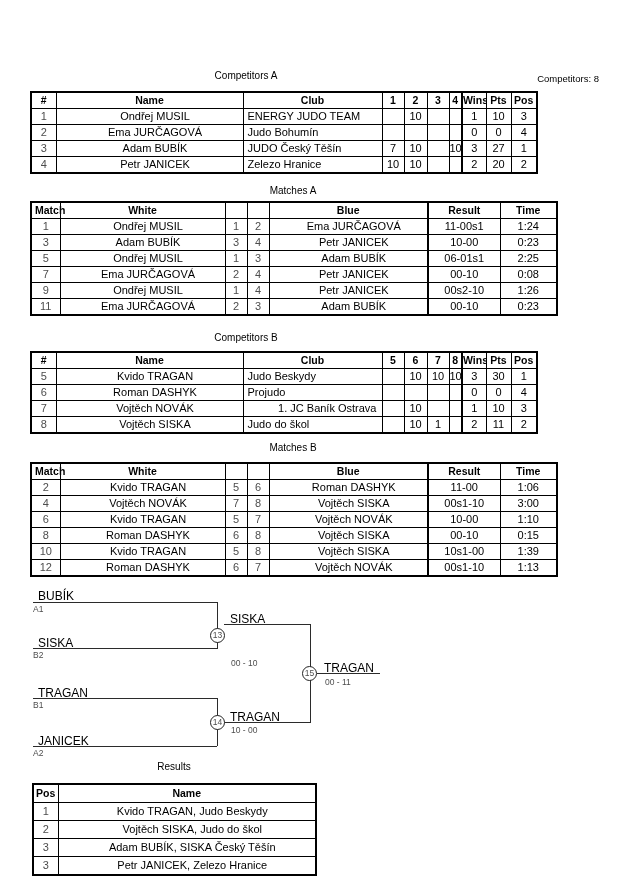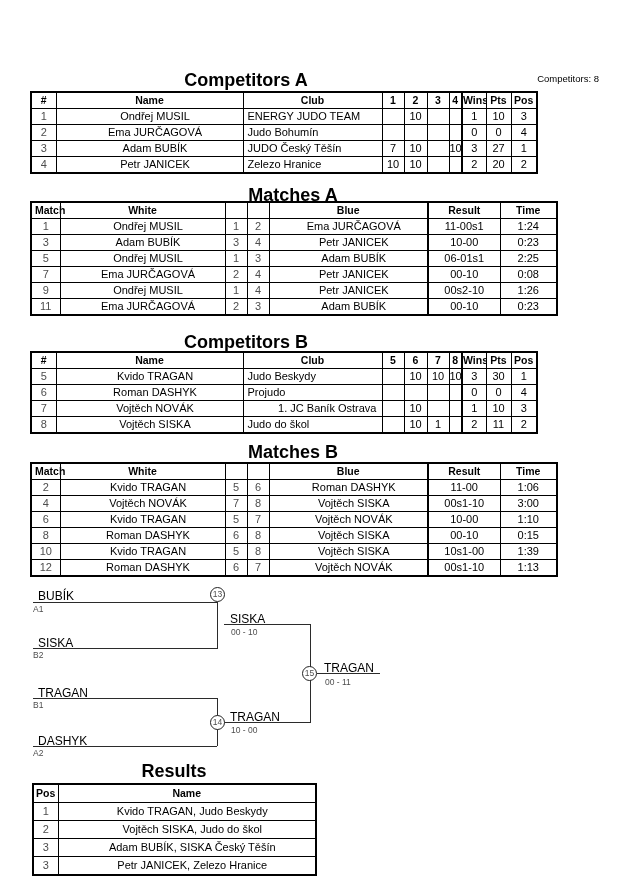--- a/index.html
+++ b/index.html
@@ -2,21 +2,21 @@
 <html><head>
 <meta charset="utf-8">
 <style>
   html,body{margin:0;padding:0;background:#e8e8e8}
   .page{position:relative;width:630px;height:891px;background:#fff;
         font-family:"Liberation Sans","DejaVu Sans",sans-serif;color:#000;overflow:hidden}
   .ttl{position:absolute;top:44px;left:0;width:630px;text-align:center;
        font-size:21px;font-weight:bold;white-space:nowrap}
   .ttl .d{margin-left:13px}
   .ttl .c{margin-left:31px}
-  .sh{position:absolute;transform:translateX(-50%);font-size:18px;font-weight:bold;white-space:nowrap}
+  .sh{position:absolute;transform:translateX(-50%);font-size:10px;font-weight:normal;white-space:nowrap}
   .note{position:absolute;font-size:9.5px;white-space:nowrap}
   table.t{position:absolute;border-collapse:collapse;table-layout:fixed;border:2px solid #000;font-size:11px}
   .t td,.t th{border:1px solid #000;overflow:hidden;white-space:nowrap;padding:0;
               text-align:center;vertical-align:middle;font-weight:normal}
   .t th{font-weight:bold;font-size:10.5px}
   .comp td,.comp th{height:15px;line-height:15px}
   .mt td,.mt th{height:15px;line-height:15px}
   .res td,.res th{height:17px;line-height:17px}
   .thk{border-left:2px solid #000 !important}
   .ln{text-align:left;padding-left:11px !important}
@@ -365,26 +365,26 @@
     <div class="hl" style="left:224px;top:722px;width:86px"></div>
     <div class="vl" style="left:310px;top:624px;height:99px"></div>
     <div class="hl" style="left:317px;top:673px;width:63px"></div>
 
     <div class="bn" style="left:38px;top:589px">BUBÍK</div>
     <div class="bs" style="left:33px;top:604px">A1</div>
     <div class="bn" style="left:38px;top:636px">SISKA</div>
     <div class="bs" style="left:33px;top:650px">B2</div>
     <div class="bn" style="left:38px;top:686px">TRAGAN</div>
     <div class="bs" style="left:33px;top:700px">B1</div>
-    <div class="bn" style="left:38px;top:734px">DASHYK</div>
+    <div class="bn" style="left:38px;top:734px">JANICEK</div>
     <div class="bs" style="left:33px;top:748px">A2</div>
 
-    <div class="cir" style="left:210px;top:587px">13</div>
+    <div class="cir" style="left:210px;top:628px">13</div>
     <div class="bn" style="left:230px;top:612px">SISKA</div>
-    <div class="bs" style="left:231px;top:627px">00 - 10</div>
+    <div class="bs" style="left:231px;top:658px">00 - 10</div>
 
     <div class="cir" style="left:210px;top:715px">14</div>
     <div class="bn" style="left:230px;top:710px">TRAGAN</div>
     <div class="bs" style="left:231px;top:725px">10 - 00</div>
 
     <div class="cir" style="left:302px;top:666px">15</div>
     <div class="bn" style="left:324px;top:661px">TRAGAN</div>
     <div class="bs" style="left:325px;top:677px">00 - 11</div>
   </div>
 

